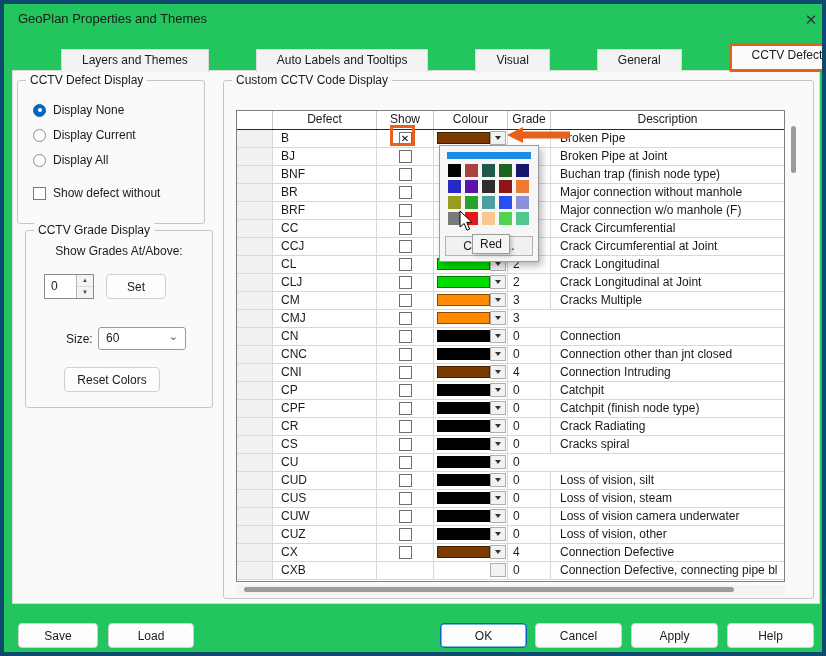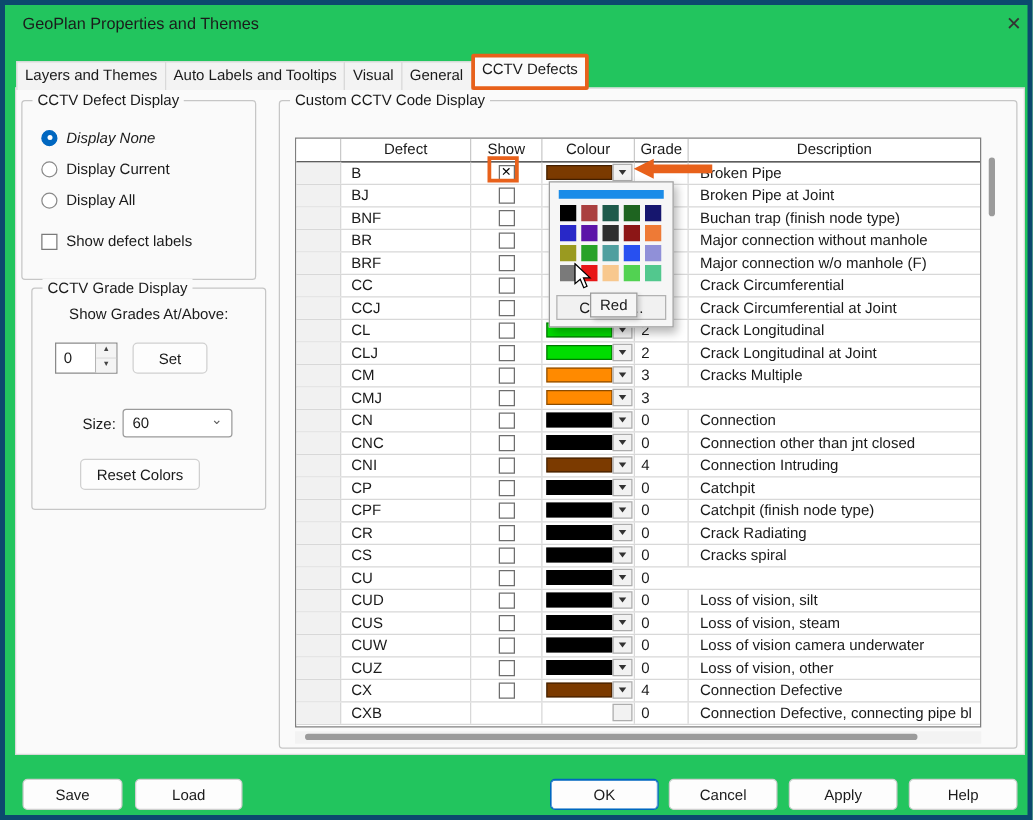--- a/index.html
+++ b/index.html
@@ -5,22 +5,22 @@
   html,body{margin:0;padding:0;}
   body{font-family:"Liberation Sans","DejaVu Sans",sans-serif;background:#e8e8e8;}
   .dialog{position:relative;width:826px;height:656px;background:#22c55e;overflow:hidden;
           border:4px solid #0c4a6e;box-sizing:border-box;color:#1a1a1a;}
   
   .win-title{position:absolute;left:14px;top:7px;font-size:13px;color:#1b1b1b;}
   .win-close{position:absolute;left:796px;top:5px;width:22px;height:22px;text-align:center;
              line-height:22px;font-size:15px;color:#333;cursor:default;}
   
   .tabstrip{position:absolute;left:9px;top:44px;display:flex;align-items:flex-end;height:24px;z-index:2;}
-  .tab{height:22px;line-height:21px;padding:0 6px;font-size:12px;background:#f3f3f3;
-       border:1px solid #d9d9d9;border-bottom:none;margin-right:-1px;white-space:nowrap;}
+  .tab{height:22px;line-height:21px;padding:0 20px;font-size:12px;background:#f3f3f3;
+       border:1px solid #d9d9d9;border-bottom:none;margin-right:-1px;white-space:nowrap;margin-left:48px;}
   .tab.active{background:#fbfbfb;border:3px solid var(--accent,#e8611b);border-radius:2px;
               height:23px;line-height:18px;position:relative;z-index:3;}
   .tabpage{position:absolute;left:8px;top:66px;width:808px;height:534px;background:#fafafa;
            border:1px solid #d9d9d9;box-sizing:border-box;}
   
   .group{position:absolute;border:1px solid #c6c6c6;border-radius:3px;}
   .group>.gtitle{position:absolute;top:-8px;left:8px;background:#fafafa;padding:0 4px;font-size:12px;}
   #group-defect{left:4px;top:9px;width:186px;height:142px;}
   #group-grade{left:12px;top:159px;width:186px;height:176px;}
   #group-code{left:210px;top:9px;width:589px;height:517px;}
@@ -104,36 +104,36 @@
       <div class="tab">Visual</div>
       <div class="tab">General</div>
       <div class="tab active">CCTV Defects</div>
     </div>
 
   <div class="tabpage">
 
     <div class="group" id="group-defect">
       <div class="gtitle">CCTV Defect Display</div>
       <div id="radio-list">
-          <div class="radio-row" style="top: 22px; font-style: italic;">
+          <div class="radio-row" style="top: 22px;">
             <span class="radio on"></span>
             <span>Display None</span>
           </div>
           <div class="radio-row" style="top: 47px;">
             <span class="radio"></span>
             <span>Display Current</span>
           </div>
           <div class="radio-row" style="top: 72px;">
             <span class="radio"></span>
             <span>Display All</span>
           </div>
         </div>
       <div class="cbx-row" style="top:105px">
         <span class="cbx"></span>
-        <span>Show defect labels</span>
+        <span>Show defect without</span>
       </div>
     </div>
 
     <div class="group" id="group-grade">
       <div class="gtitle">CCTV Grade Display</div>
       <div class="gg-caption">Show Grades At/Above:</div>
       <div class="spinbox">
         <span class="spin-val">0</span>
         <span class="spin-btns">
           <span>▲</span>

